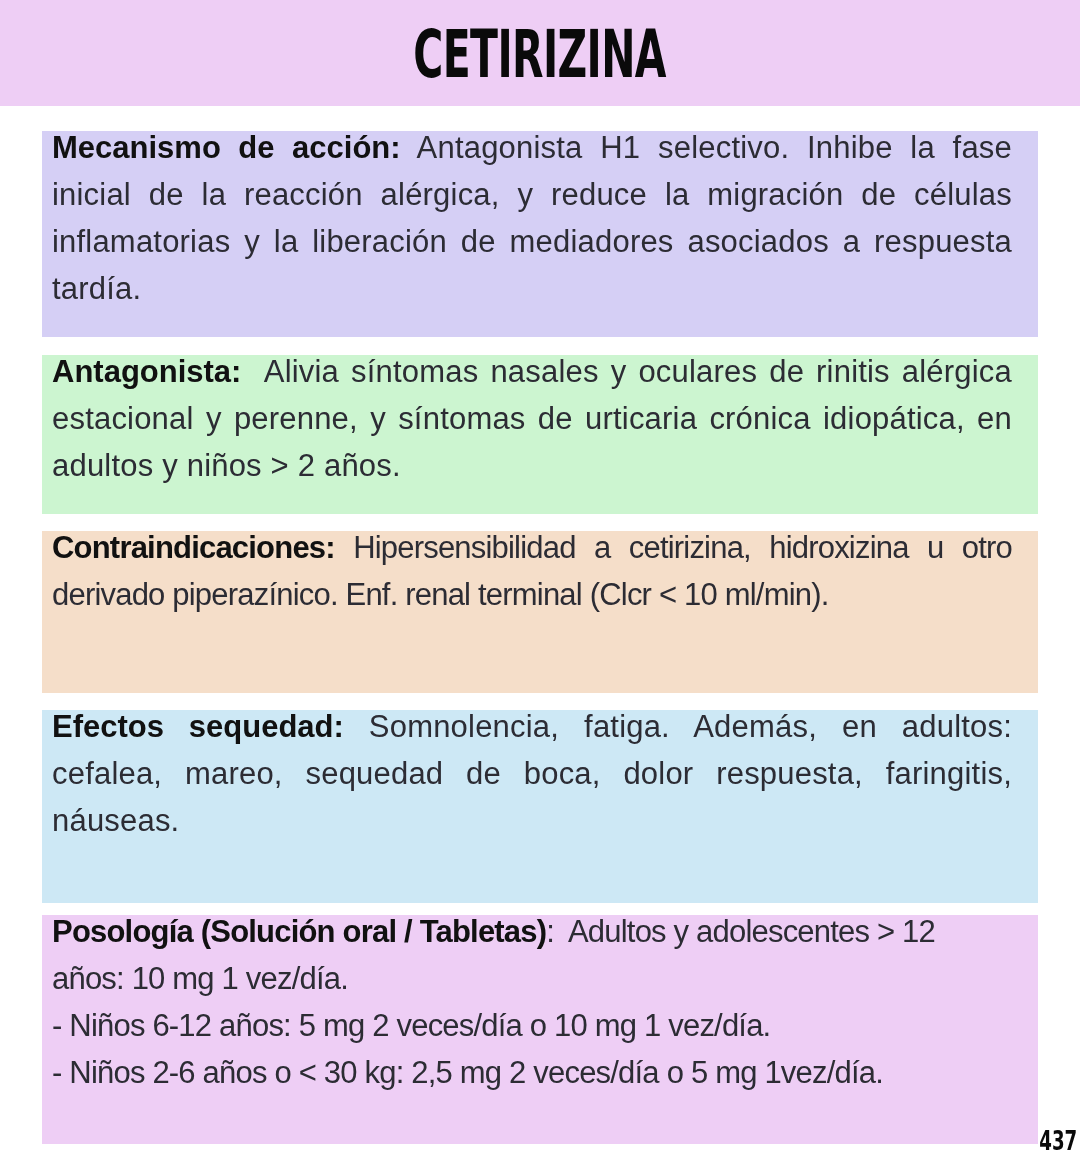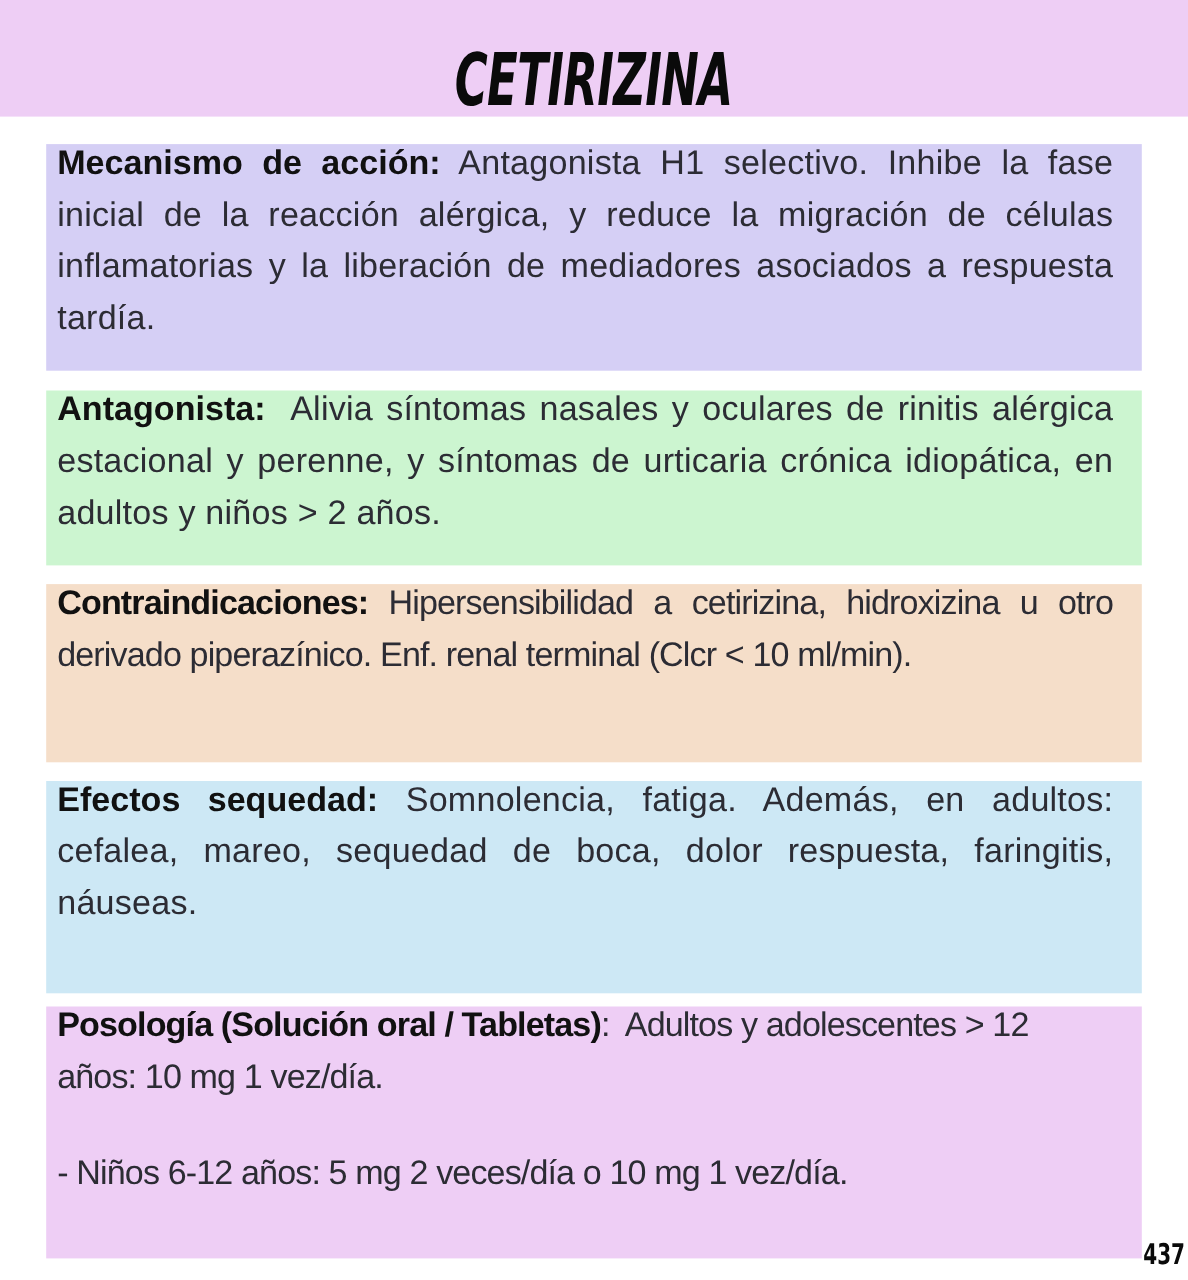--- a/index.html
+++ b/index.html
@@ -15,23 +15,22 @@
       font-family: "Liberation Sans", "DejaVu Sans", sans-serif;
       color: #2a2a30;
     }
     .header {
       position: absolute;
       left: 0; top: 0;
       width: 1080px;
       height: 106px;
       background: #EECEF5;
       display: flex;
-      align-items: flex-end;
+      align-items: center;
       justify-content: center;
-      font-style: italic;
     }
     .title {
       font-family: "DejaVu Sans", sans-serif;
       font-weight: bold;
       font-size: 66px;
       letter-spacing: -1px;
       color: #0a0a0a;
       transform: scaleX(0.62);
       transform-origin: center;
       line-height: 1;
@@ -58,21 +57,21 @@
     .s4 { top: 710px; height: 193px; background: #CDE8F5; }
     .s5 { top: 915px; height: 229px; background: #EECEF5; text-align: left; }
     .s1 .body, .s2 .body, .s3 .body, .s4 .body {
       letter-spacing: 0.2px;
     }
     .s3 .body, .s5 .body, .s5 .line {
       letter-spacing: -0.8px;
     }
     .s3 .label, .s5 .label { letter-spacing: -0.8px; text-align: center; }
     .text-block { margin-top: -7px; }
-    .line { display: block; margin-top: 40px; }
+    .line { display: block; }
     .page-number {
       position: absolute;
       right: 3px;
       top: 1126px;
       font-family: "DejaVu Sans", sans-serif;
       font-weight: bold;
       font-size: 26px;
       color: #0a0a0a;
       transform: scaleX(0.7);
       transform-origin: right center;
@@ -97,16 +96,17 @@
   <div class="text-block"><span class="label">Contraindicaciones:</span><span class="body"> Hipersensibilidad a cetirizina, hidroxizina u otro derivado piperazínico. Enf. renal terminal (Clcr &lt; 10 ml/min).</span></div>
 </div>
 
 <div class="section s4">
   <div class="text-block"><span class="label">Efectos sequedad:</span><span class="body"> Somnolencia, fatiga. Además, en adultos: cefalea, mareo, sequedad de boca, dolor respuesta, faringitis, náuseas.</span></div>
 </div>
 
 <div class="section s5">
   <div class="text-block"><span class="label">Posología (Solución oral / Tabletas)</span><span class="body" style="white-space: pre-wrap;">:  Adultos y adolescentes &gt; 12 años: 10 mg 1 vez/día.</span>
     <span class="line">- Niños 6-12 años: 5 mg 2 veces/día o 10 mg 1 vez/día.</span>
+    <span class="line">- Niños 2-6 años o &lt; 30 kg: 2,5 mg 2 veces/día o 5 mg 1vez/día.</span>
   </div>
 </div>
 
 <div class="page-number">437</div>
 
 </body></html>

